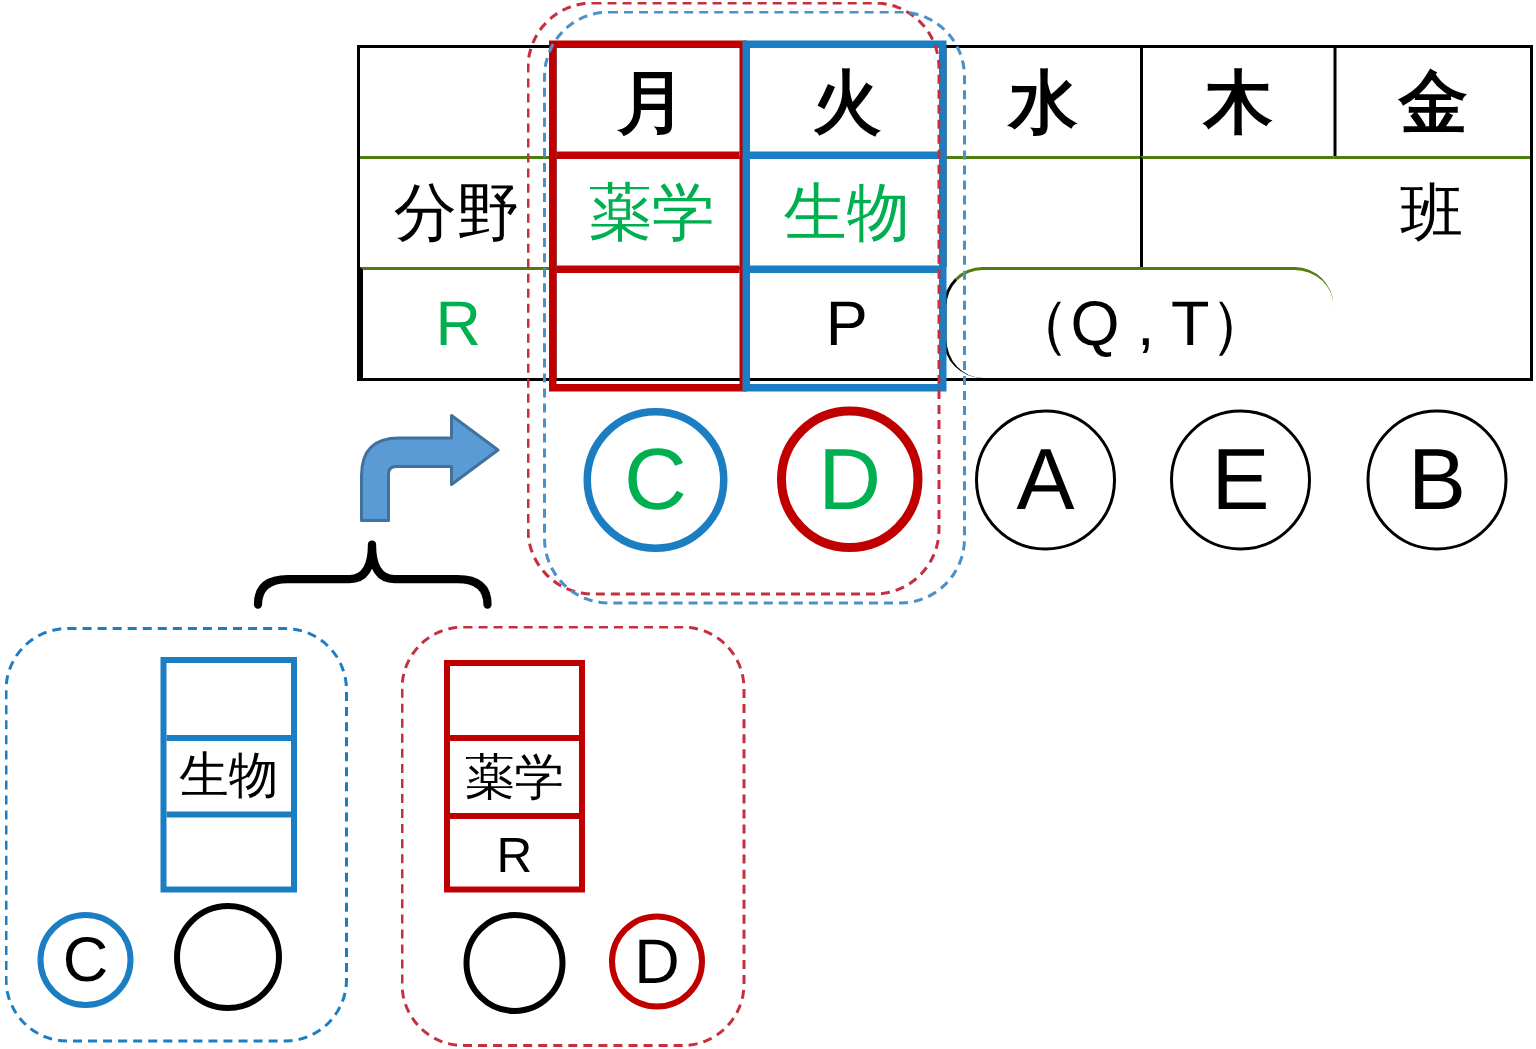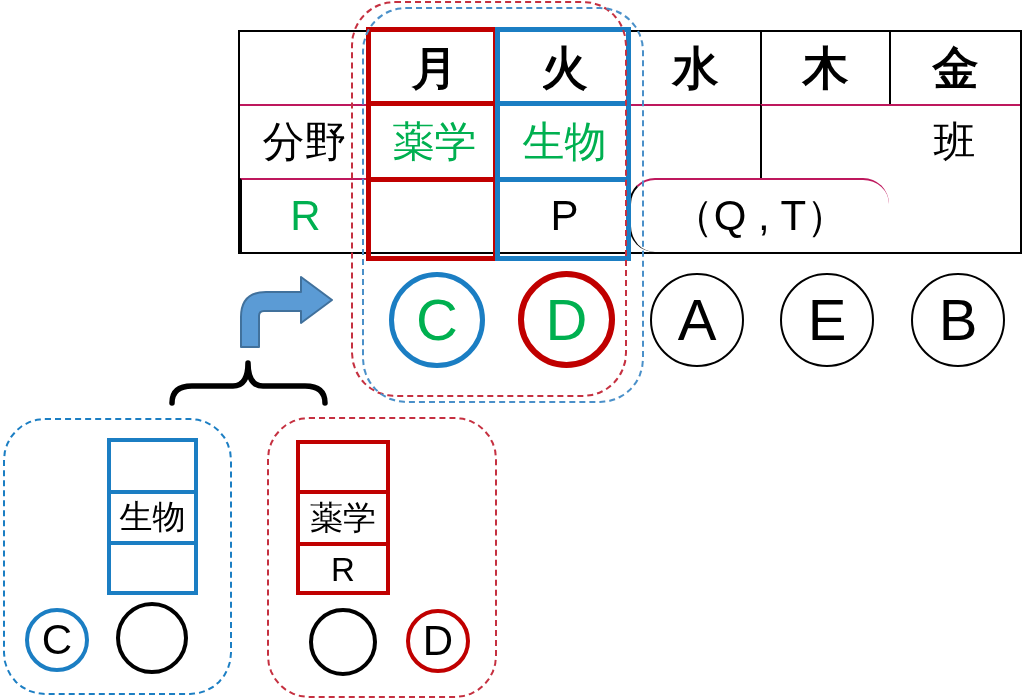--- a/index.html
+++ b/index.html
@@ -12,21 +12,21 @@
     position:absolute;left:238px;top:30px;
     display:grid;
     grid-template-columns:129px 129px 131px 131px 129px 131px;
     grid-template-rows:72px 74px 74px;
     border:2px solid #000;
   }
   .c{box-sizing:border-box;display:flex;align-items:center;justify-content:center;
      font-size:42px;line-height:1;}
   .hdr{font-weight:bold;font-size:46px;}
   .bl{border-left:2px solid #000;}
-  .bt{border-top:2px solid #be185d;}
+  .bt{border-top:2px solid #4d7c0f;}
   .green{color:#00B050;}
   .span2{grid-column:span 2;border-radius:26px;}
   
   .colrect{position:absolute;box-sizing:border-box;}
   .red-rect{left:366px;top:27px;width:132px;height:234px;border:5px solid #C00000;}
   .blue-rect{left:495px;top:27px;width:136px;height:234px;border:5px solid #1B7EC3;}
   .hline{position:absolute;height:5px;}
   .hline.red{background:#C00000;left:371px;width:122px;}
   .hline.blue{background:#1B7EC3;left:500px;width:126px;}
   

